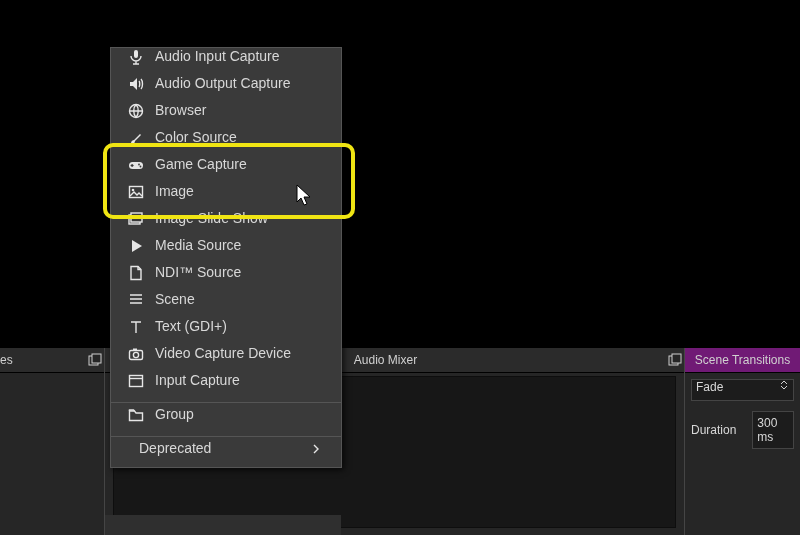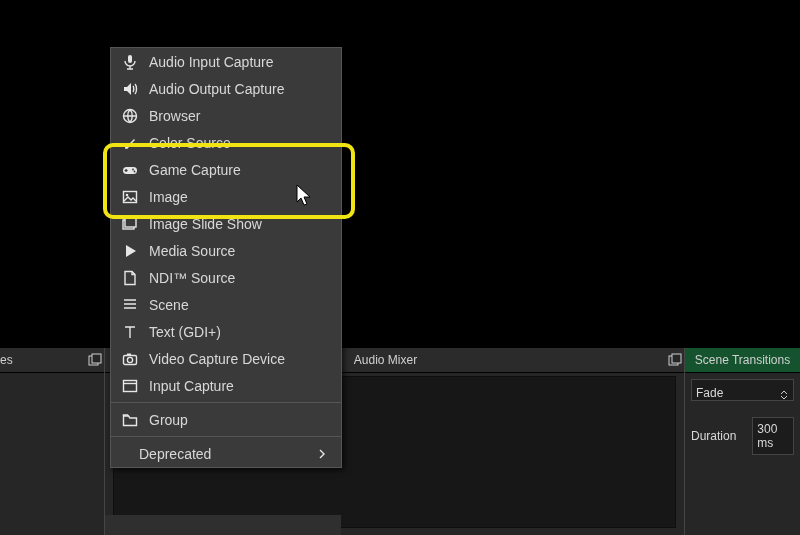--- a/index.html
+++ b/index.html
@@ -7,32 +7,32 @@
   .dock-bar{position:absolute;left:0;top:348px;width:800px;height:187px;background:#262626}
   .dock-head{height:24px;display:flex;align-items:center;font-size:12px;color:#d0d0d0}
   .dock-head .title{flex:1;text-align:center}
   .panel{position:absolute;top:0;height:100%;box-sizing:border-box}
   .p-sources{left:0;width:105px;border-right:1px solid #454545}
   .p-sources .dock-head{border-bottom:1px solid #000;background:#2b2b2b;justify-content:space-between}
   .p-mixer{left:105px;width:580px;border-right:1px solid #454545}
   .p-mixer .dock-head{border-bottom:1px solid #000;background:#2b2b2b}
   .p-mixer-body{position:absolute;left:8px;right:8px;top:28px;height:150px;background:#171717;border:1px solid #0e0e0e}
   .p-trans{left:685px;width:115px}
-  .p-trans .dock-head{border-bottom:1px solid #000;background:#14532d}
+  .p-trans .dock-head{border-bottom:1px solid #000;background:#701a75}
   .trans-body{padding:6px 6px 0 6px;font-size:12px}
-  .trans-select{display:flex;align-items:flex-end;background:#1c1c1c;border:1px solid #444;height:20px;padding:0 4px;margin-bottom:16px}
+  .trans-select{display:flex;align-items:flex-start;background:#1c1c1c;border:1px solid #444;height:20px;padding:0 4px;margin-bottom:10px}
   .trans-select span{flex:1}
   .trans-row{display:flex;align-items:center;gap:16px}
   .trans-row .field{background:#1c1c1c;border:1px solid #444;height:20px;padding:8px 4px;flex:1;display:flex;align-items:center}
   .pop-icon{width:18px;height:18px;display:flex;align-items:center;justify-content:center}
   
   .src-toolbar{position:absolute;left:105px;top:515px;width:230px;height:20px;background:#2f2f2f;display:flex;align-items:center;padding-left:6px;gap:12px;color:#bcbcbc;font-size:16px}
   
   .ctx{position:absolute;left:110px;top:47px;width:230px;background:#3a3a3a;border:1px solid #555;box-shadow:2px 2px 6px rgba(0,0,0,.7);z-index:10}
-  .ctx-item{display:flex;align-items:center;height:27px;padding:0 10px;gap:10px;cursor:default}
+  .ctx-item{display:flex;align-items:flex-start;height:27px;padding:0 16px;gap:10px;cursor:default}
   .ctx-item.sub{padding-left:28px;justify-content:space-between}
   .ctx-item.hover{background:#0d75d8;color:#fff}
   .ctx-sep{height:1px;background:#555;margin:3px 0}
   .ctx-ico{width:18px;height:18px;display:flex;align-items:center;justify-content:center;flex:0 0 18px}
   .ctx-label{white-space:nowrap}
   
   .hl-box{position:absolute;left:103px;top:143px;width:244px;height:68px;border:4px solid #f0e513;border-radius:10px;z-index:20;pointer-events:none}
   .hl-circle{position:absolute;left:254px;top:158px;width:70px;height:70px;border-radius:50%;background:radial-gradient(circle,#1e8bff 0%,#1e8bff 55%,rgba(30,139,255,0) 75%);opacity:.85;z-index:9;pointer-events:none}
   .cursor{position:absolute;left:296px;top:184px;z-index:30;pointer-events:none}
   svg{display:block}

